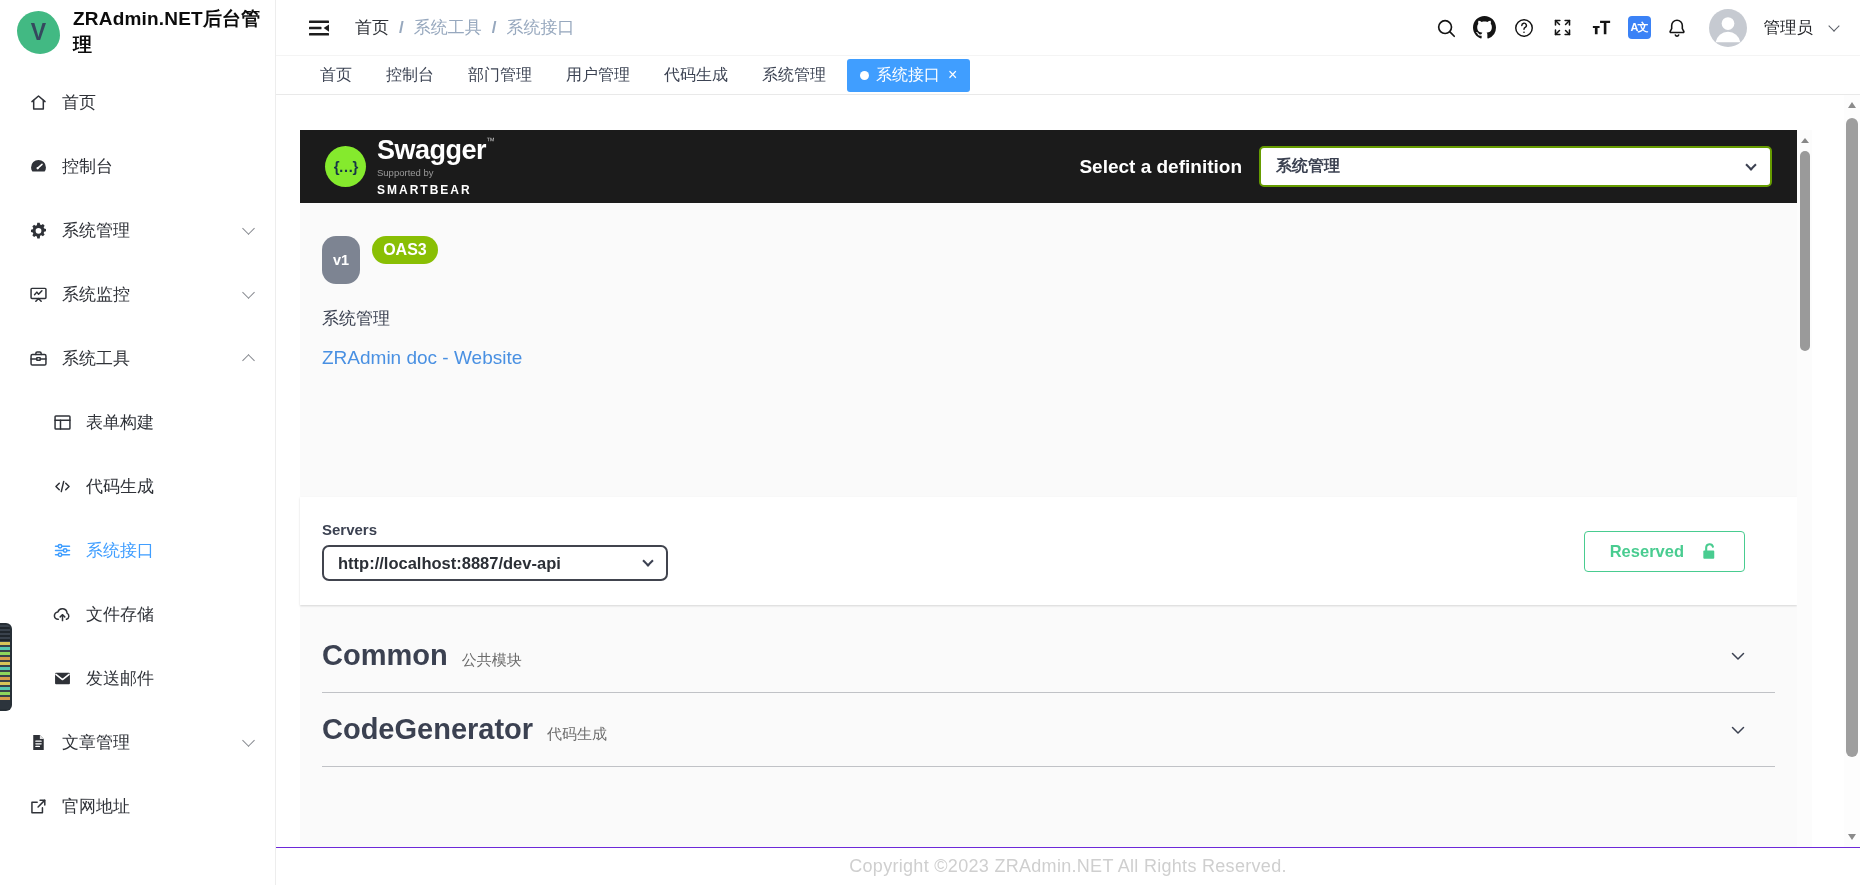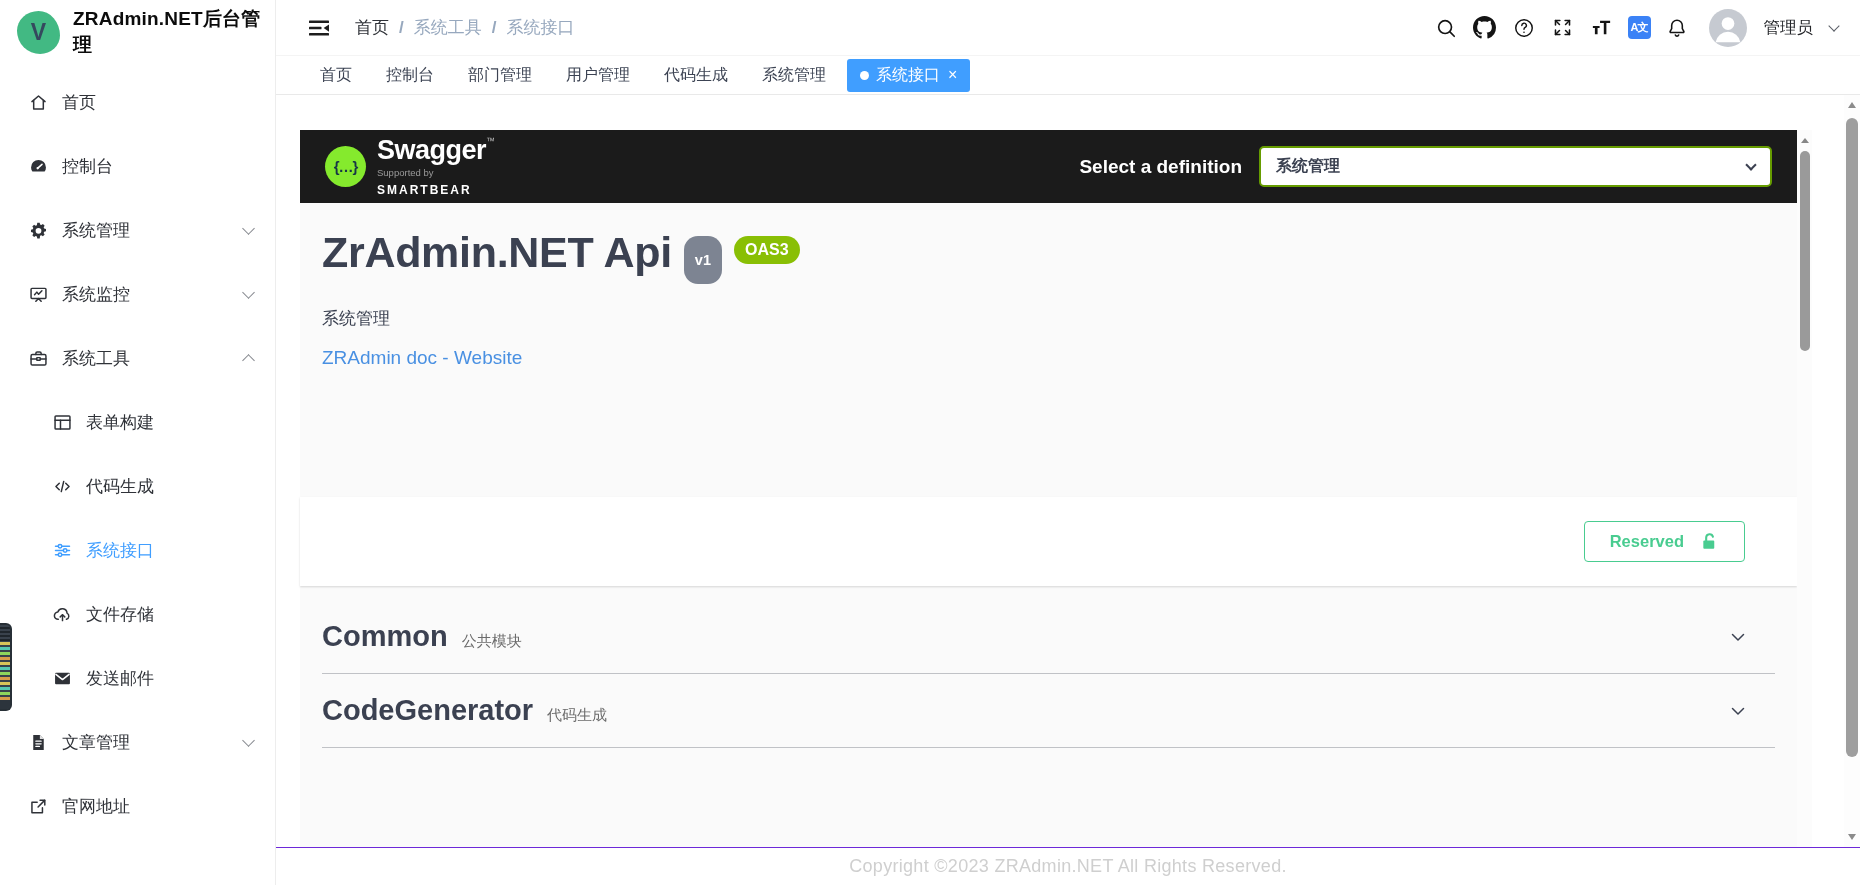--- a/index.html
+++ b/index.html
@@ -369,29 +369,35 @@
             <span class="sw-def-label">Select a definition</span>
             <div class="sw-def-select">
               <span>系统管理</span>
               <span class="sel-chev"></span>
             </div>
           </div>
         </div>
 
         <div class="sw-info">
           <div class="sw-title-row">
-            <h1 class="sw-title">ZrAdmin.NET Api</h1>
             <span class="badge badge-v1">v1</span>
             <span class="badge badge-oas">OAS3</span>
           </div>
           <div class="sw-desc">系统管理</div>
           <a class="sw-doc-link">ZRAdmin doc - Website</a>
         </div>
 
         <div class="sw-scheme">
+          <div class="servers-block">
+            <div class="servers-label">Servers</div>
+            <div class="servers-select">
+              <span>http://localhost:8887/dev-api</span>
+              <span class="sel-chev"></span>
+            </div>
+          </div>
           <button class="authorize-btn">
             <span>Reserved</span>
             <svg viewBox="0 0 20 20" width="19" height="19">
               <rect x="3.5" y="9" width="11.5" height="8.5" rx="1" fill="#49cc90"></rect>
               <path d="M6.5 9V5.9A3.6 3.6 0 0 1 13.6 5.1" fill="none" stroke="#49cc90" stroke-width="2.2" stroke-linecap="round"></path>
             </svg>
           </button>
         </div>
 
         <div class="sw-sections" id="sections">

